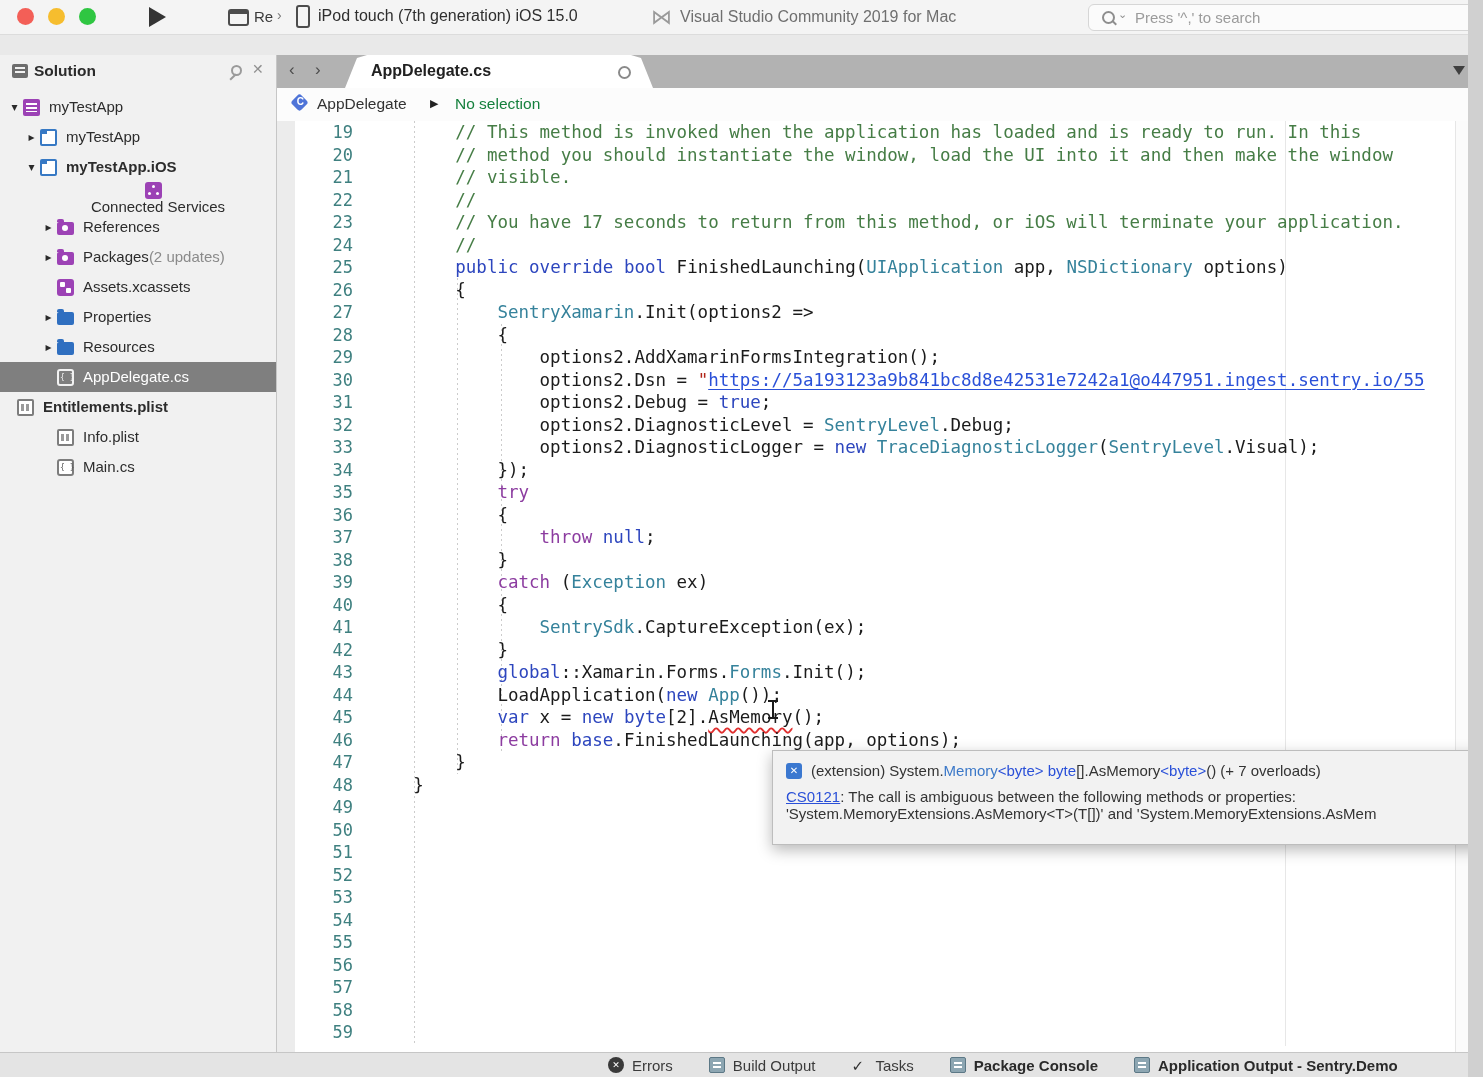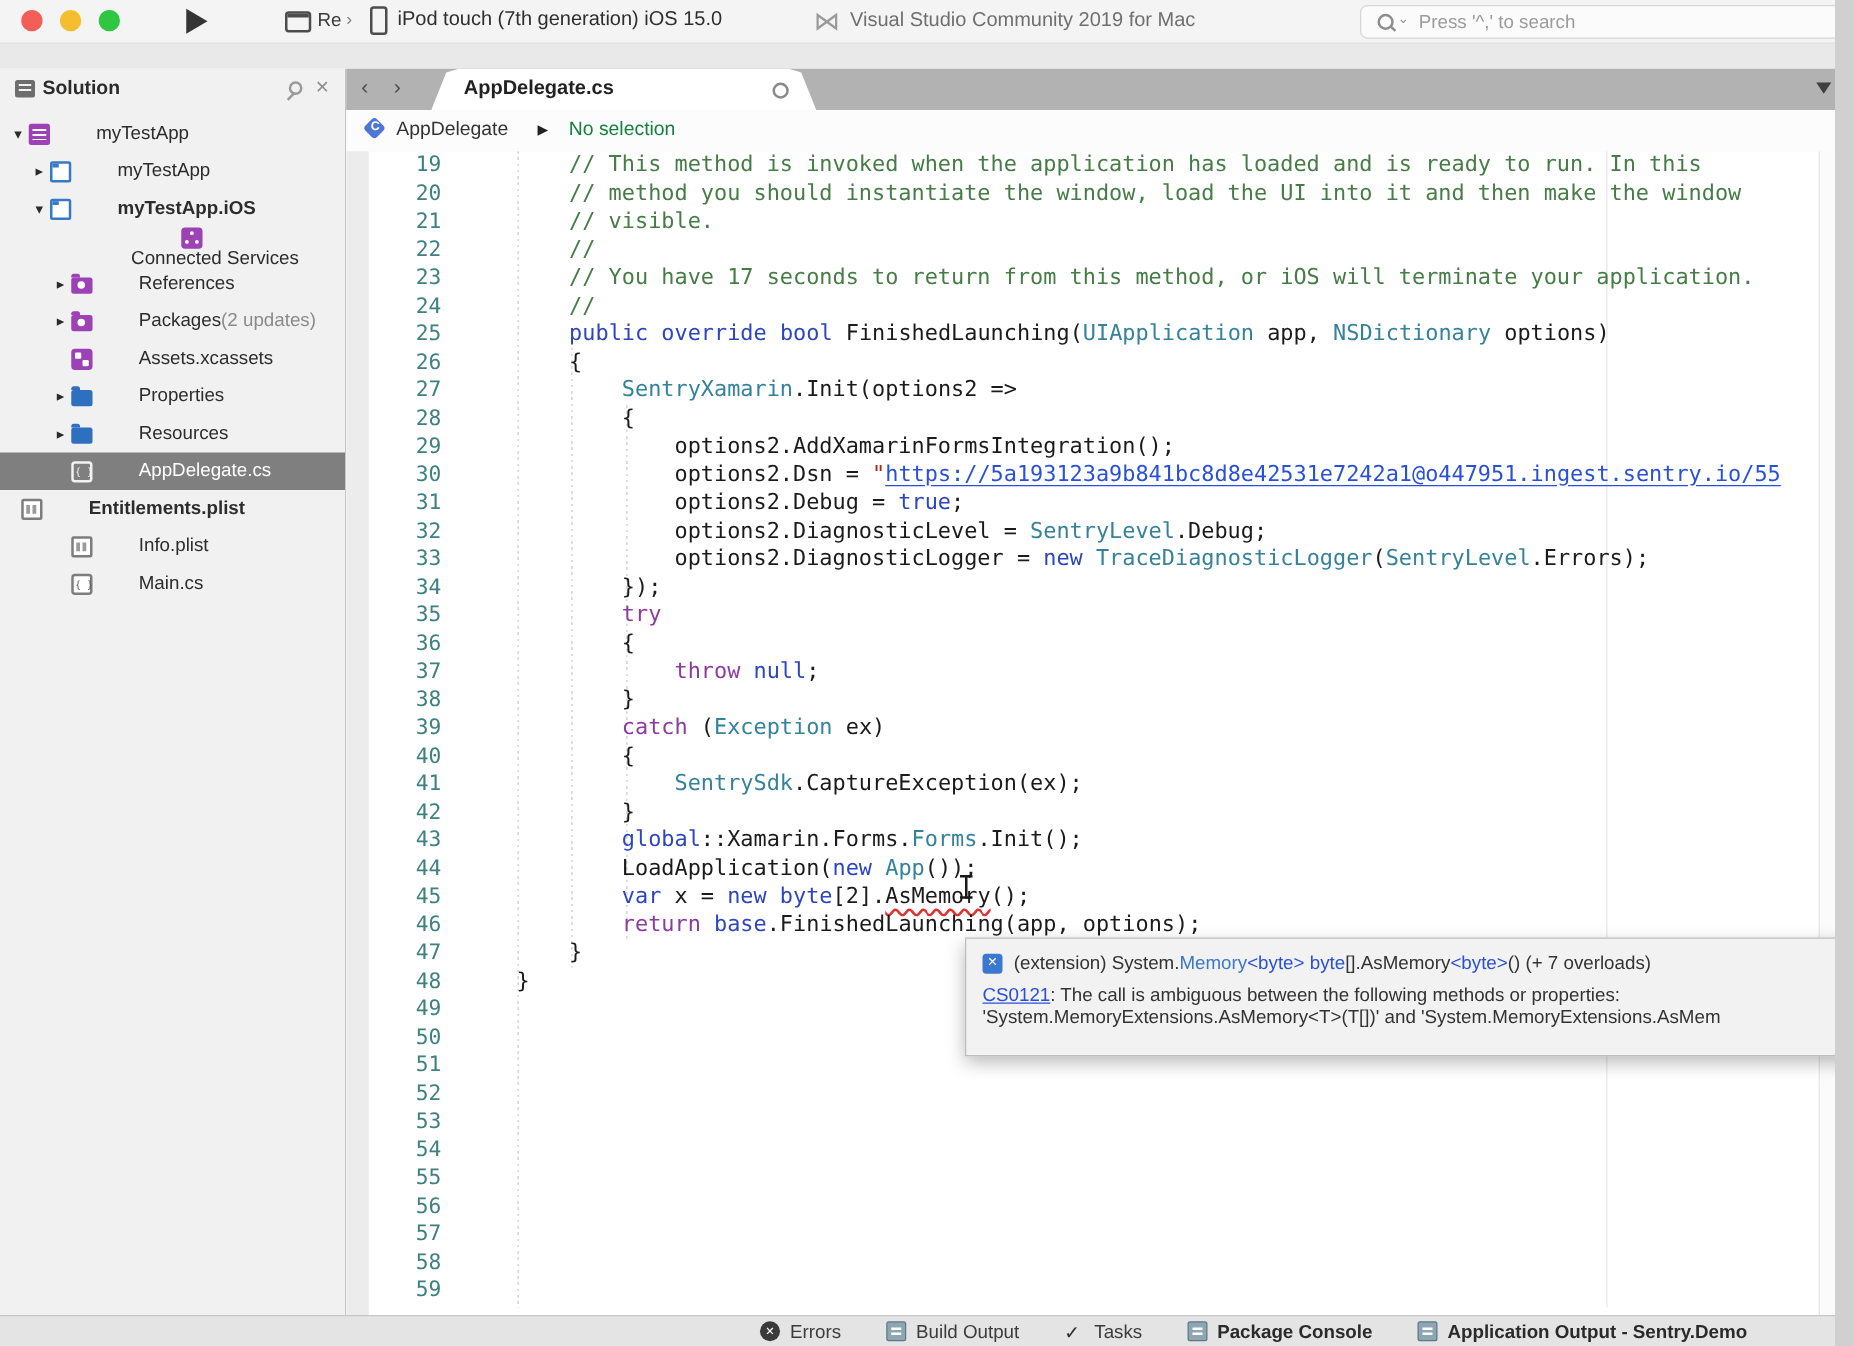--- a/index.html
+++ b/index.html
@@ -37,21 +37,21 @@
   .sidebar-title{position:absolute;left:34px;top:7px;font-size:15.5px;font-weight:bold;color:#2b2b2b;}
   .pin-icon{position:absolute;left:228px;top:8px;width:16px;height:16px;}
   .pin-icon::before{content:"";position:absolute;right:2px;top:2px;width:7px;height:7px;border:2px solid #9a9a9a;border-radius:50%;}
   .pin-icon::after{content:"";position:absolute;left:1px;bottom:1px;width:8px;height:2px;background:#9a9a9a;transform:rotate(-45deg);}
   .close-icon{position:absolute;left:252px;top:6px;font-size:14px;color:#8f8f8f;}
   .tree{position:absolute;left:0;top:37px;width:100%;}
   .tree-row{position:relative;height:30px;display:flex;align-items:center;font-size:15px;color:#2c2c2c;white-space:nowrap;}
   .tree-row.selected{background:#7f7f7f;color:#ffffff;}
   .tree-arrow{width:17px;font-size:12px;color:#2a2a2a;text-align:center;flex:none;}
   .tree-icon{width:17px;height:17px;flex:none;margin-right:9px;position:relative;}
-  .tree-label{margin-top:-1px;margin-left:28px;}
+  .tree-label{margin-top:-1px;}
   .tree-label.bold{font-weight:bold;}
   .tree-suffix{color:#8a8a8a;margin-top:-1px;}
   
   .icon-solution{background:#9c42b5;border-radius:2px;}
   .icon-solution::before{content:"";position:absolute;left:3px;top:4px;width:11px;height:9px;
      background:repeating-linear-gradient(to bottom,#fff 0 2px,#9c42b5 2px 4px);}
   .icon-project{background:#fff;border:2px solid #3779c4;border-radius:2px;box-sizing:border-box;}
   .icon-project::before{content:"";position:absolute;left:0px;top:0px;width:5px;height:3px;background:#3779c4;}
   .icon-connected-services{background:#9c42b5;border-radius:3px;}
   .icon-connected-services::before{content:"";position:absolute;left:7px;top:3px;width:3px;height:3px;border-radius:50%;background:#fff;
@@ -280,21 +280,21 @@
         <div class="code-row"><span class="ln">23</span><span class="code-text"><span class="seg-cm">        // You have 17 seconds to return from this method, or iOS will terminate your application.</span></span></div>
         <div class="code-row"><span class="ln">24</span><span class="code-text"><span class="seg-cm">        //</span></span></div>
         <div class="code-row"><span class="ln">25</span><span class="code-text"><span class="seg-pl">        </span><span class="seg-kw">public</span><span class="seg-pl"> </span><span class="seg-kw">override</span><span class="seg-pl"> </span><span class="seg-kw">bool</span><span class="seg-pl"> FinishedLaunching(</span><span class="seg-ty">UIApplication</span><span class="seg-pl"> app, </span><span class="seg-ty">NSDictionary</span><span class="seg-pl"> options)</span></span></div>
         <div class="code-row"><span class="ln">26</span><span class="code-text"><span class="seg-pl">        {</span></span></div>
         <div class="code-row"><span class="ln">27</span><span class="code-text"><span class="seg-pl">            </span><span class="seg-ty">SentryXamarin</span><span class="seg-pl">.Init(options2 =&gt;</span></span></div>
         <div class="code-row"><span class="ln">28</span><span class="code-text"><span class="seg-pl">            {</span></span></div>
         <div class="code-row"><span class="ln">29</span><span class="code-text"><span class="seg-pl">                options2.AddXamarinFormsIntegration();</span></span></div>
         <div class="code-row"><span class="ln">30</span><span class="code-text"><span class="seg-pl">                options2.Dsn = </span><span class="seg-st">"</span><span class="seg-lk">https://5a193123a9b841bc8d8e42531e7242a1@o447951.ingest.sentry.io/55</span></span></div>
         <div class="code-row"><span class="ln">31</span><span class="code-text"><span class="seg-pl">                options2.Debug = </span><span class="seg-kw">true</span><span class="seg-pl">;</span></span></div>
         <div class="code-row"><span class="ln">32</span><span class="code-text"><span class="seg-pl">                options2.DiagnosticLevel = </span><span class="seg-ty">SentryLevel</span><span class="seg-pl">.Debug;</span></span></div>
-        <div class="code-row"><span class="ln">33</span><span class="code-text"><span class="seg-pl">                options2.DiagnosticLogger = </span><span class="seg-kw">new</span><span class="seg-pl"> </span><span class="seg-ty">TraceDiagnosticLogger</span><span class="seg-pl">(</span><span class="seg-ty">SentryLevel</span><span class="seg-pl">.Errors);</span></span></div>
+        <div class="code-row"><span class="ln">33</span><span class="code-text"><span class="seg-pl">                options2.DiagnosticLogger = </span><span class="seg-kw">new</span><span class="seg-pl"> </span><span class="seg-ty">TraceDiagnosticLogger</span><span class="seg-pl">(</span><span class="seg-ty">SentryLevel</span><span class="seg-pl">.Visual);</span></span></div>
         <div class="code-row"><span class="ln">34</span><span class="code-text"><span class="seg-pl">            });</span></span></div>
         <div class="code-row"><span class="ln">35</span><span class="code-text"><span class="seg-pl">            </span><span class="seg-ct">try</span></span></div>
         <div class="code-row"><span class="ln">36</span><span class="code-text"><span class="seg-pl">            {</span></span></div>
         <div class="code-row"><span class="ln">37</span><span class="code-text"><span class="seg-pl">                </span><span class="seg-ct">throw</span><span class="seg-pl"> </span><span class="seg-kw">null</span><span class="seg-pl">;</span></span></div>
         <div class="code-row"><span class="ln">38</span><span class="code-text"><span class="seg-pl">            }</span></span></div>
         <div class="code-row"><span class="ln">39</span><span class="code-text"><span class="seg-pl">            </span><span class="seg-ct">catch</span><span class="seg-pl"> (</span><span class="seg-ty">Exception</span><span class="seg-pl"> ex)</span></span></div>
         <div class="code-row"><span class="ln">40</span><span class="code-text"><span class="seg-pl">            {</span></span></div>
         <div class="code-row"><span class="ln">41</span><span class="code-text"><span class="seg-pl">                </span><span class="seg-ty">SentrySdk</span><span class="seg-pl">.CaptureException(ex);</span></span></div>
         <div class="code-row"><span class="ln">42</span><span class="code-text"><span class="seg-pl">            }</span></span></div>
         <div class="code-row"><span class="ln">43</span><span class="code-text"><span class="seg-pl">            </span><span class="seg-kw">global</span><span class="seg-pl">::Xamarin.Forms.</span><span class="seg-ty">Forms</span><span class="seg-pl">.Init();</span></span></div>

